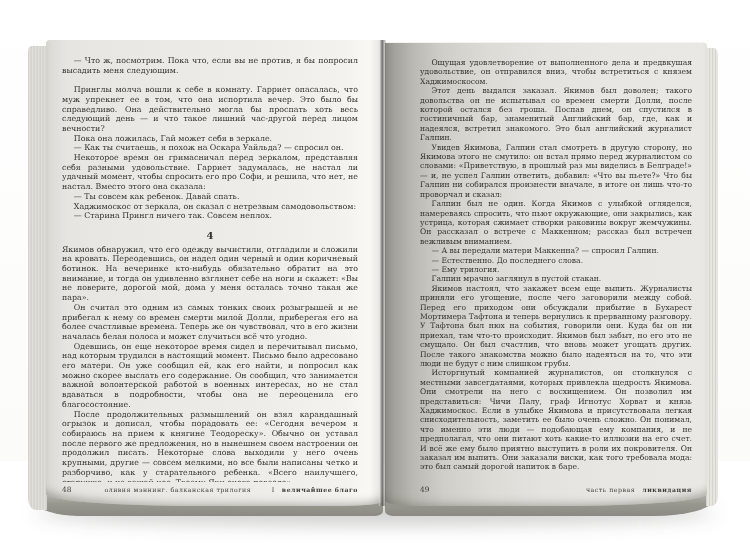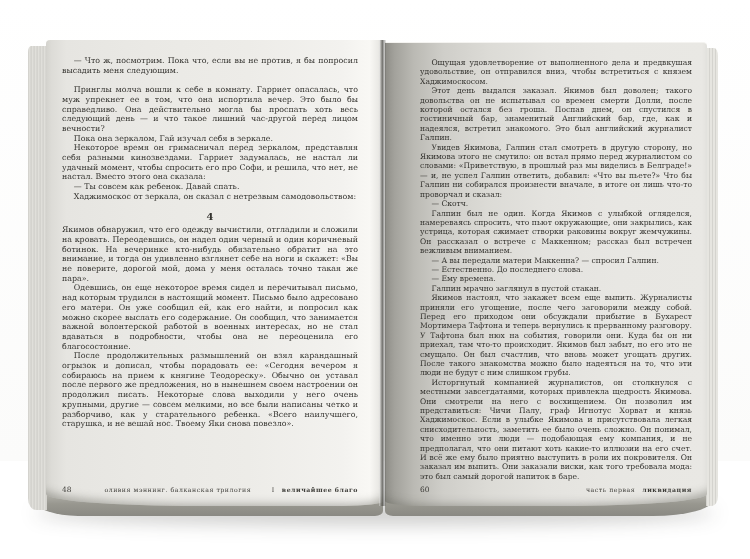--- a/index.html
+++ b/index.html
@@ -105,54 +105,56 @@
   <div class="bb bb-right"></div>
 
   <div class="edge-left"></div>
   <div class="edge-right"></div>
 
   <div class="page page-left" lang="ru">
     <div class="text">
         <p class="para para-indent">— Что ж, посмотрим. Пока что, если вы не против, я бы попросил высадить меня следующим.</p>
         <p class="para para-gap"></p>
         <p class="para para-indent">Принглы молча вошли к себе в комнату. Гарриет опасалась, что муж упрекнет ее в том, что она испортила вечер. Это было бы справедливо. Она действительно могла бы проспать хоть весь следующий день — и что такое лишний час-другой перед лицом вечности?</p>
-        <p class="para para-indent">Пока она зеркалом, Гай изучал себя в зеркале.</p>
-        <p class="para para-indent">Некоторое время он гримасничал перед зеркалом, представляя себя разными кинозвездами. Гарриет задумалась, не настал ли удачный момент, чтобы спросить его про Софи, и решила, что нет, не настал. Вместо этого она сказала:</p>
+        <p class="para para-indent">Пока она ложилась, Гай может себя в зеркале.</p>
+        <p class="para para-indent">— Как ты считаешь, я похож на Оскара Уайльда? — спросил он.</p>
+        <p class="para para-indent">Некоторое время он гримасничал перед зеркалом, представляя себя разными удовольствие. Гарриет задумалась, не настал ли удачный момент, чтобы спросить его про Софи, и решила, что нет, не настал. Вместо этого она сказала:</p>
         <p class="para para-indent">— Ты совсем как ребенок. Давай спать.</p>
         <p class="para para-indent">Хаджимоскос от зеркала, он сказал с нетрезвым самодовольством:</p>
+        <p class="para para-indent">— Старина Прингл ничего так. Совсем неплох.</p>
         <p class="para para-chapter">4</p>
         <p class="para para-noindent">Якимов обнаружил, что его одежду вычистили, отгладили и сложили на кровать. Переодевшись, он надел один черный и один коричневый ботинок. На вечеринке кто-нибудь обязательно обратит на это внимание, и тогда он удивленно взглянет себе на ноги и скажет: «Вы не поверите, дорогой мой, дома у меня осталась точно такая же пара».</p>
+        <p class="para para-indent">Он считал это одним из самых тонких своих розыгрышей и не прибегал к нему со времен смерти милой Долли, приберегая его на более счастливые времена. Теперь же он чувствовал, что в его жизни началась белая полоса и может случиться всё что угодно.</p>
         <p class="para para-indent">Одевшись, он еще некоторое время сидел и перечитывал письмо, над которым трудился в настоящий момент. Письмо было адресовано его матери. Он уже сообщил ей, как его найти, и попросил как можно скорее выслать его содержание. Он сообщил, что занимается важной волонтерской работой в военных интересах, но не стал вдаваться в подробности, чтобы она не переоценила его благосостояние.</p>
         <p class="para para-indent">После продолжительных размышлений он взял карандашный огрызок и дописал, чтобы порадовать ее: «Сегодня вечером я собираюсь на прием к княгине Теодореску». Обычно он уставал после первого же предложения, но в нынешнем своем настроении он продолжил писать. Некоторые слова выходили у него очень крупными, другие — совсем мелкими, но все были написаны четко и разборчиво, как у старательного ребенка. «Всего наилучшего, старушка, и не вешай нос. Твоему Яки снова повезло».</p>
       </div>
     <div class="footer">
       <span class="pagenum">48</span>
       <span>оливия мэннинг. балканская трилогия</span>
       <span class="f-right">
         <span>I</span><span class="f-sep"></span><span class="bold">величайшее благо</span>
       </span>
     </div>
   </div>
 
   <div class="page page-right" lang="ru">
     <div class="text">
         <p class="para para-indent">Ощущая удовлетворение от выполненного дела и предвкушая удовольствие, он отправился вниз, чтобы встретиться с князем Хаджимоскосом.</p>
         <p class="para para-indent">Этот день выдался заказал. Якимов был доволен; такого довольства он не испытывал со времен смерти Долли, после которой остался без гроша. Поспав днем, он спустился в гостиничный бар, знаменитый Английский бар, где, как и надеялся, встретил знакомого. Это был английский журналист Галпин.</p>
         <p class="para para-indent">Увидев Якимова, Галпин стал смотреть в другую сторону, но Якимова этого не смутило: он встал прямо перед журналистом со словами: «Приветствую, в прошлый раз мы виделись в Белграде!» — и, не успел Галпин ответить, добавил: «Что вы пьете?» Что бы Галпин ни собирался произнести вначале, в итоге он лишь что-то проворчал и сказал:</p>
-        <p class="para para-indent">— Скотч.</p>
         <p class="para para-indent">Галпин был не один. Когда Якимов с улыбкой огляделся, намереваясь спросить, что пьют окружающие, они закрылись, как устрица, которая сжимает створки раковины вокруг жемчужины. Он рассказал о встрече с Маккенном; рассказ был встречен вежливым вниманием.</p>
         <p class="para para-indent">— А вы передали матери Маккенна? — спросил Галпин.</p>
         <p class="para para-indent">— Естественно. До последнего слова.</p>
-        <p class="para para-indent">— Ему времена.</p>
+        <p class="para para-indent">— Ему трилогия.</p>
         <p class="para para-indent">Галпин мрачно заглянул в пустой стакан.</p>
         <p class="para para-indent">Якимов настоял, что закажет всем еще выпить. Журналисты приняли его угощение, после чего заговорили между собой. Перед его приходом они обсуждали прибытие в Бухарест Мортимера Тафтона и теперь вернулись к прерванному разговору. У Тафтона был нюх на события, говорили они. Куда бы он ни приехал, там что-то происходит. Якимов был забыт, но его это не смущало. Он был счастлив, что вновь может угощать других. После такого знакомства можно было надеяться на то, что эти люди не будут с ним слишком грубы.</p>
         <p class="para para-indent">Исторгнутый компанией журналистов, он столкнулся с местными завсегдатаями, которых привлекла щедрость Якимова. Они смотрели на него с восхищением. Он позволил им представиться: Чичи Палу, граф Игнотус Хорват и князь Хаджимоскос. Если в улыбке Якимова и присутствовала легкая снисходительность, заметить ее было очень сложно. Он понимал, что именно эти люди — подобающая ему компания, и не предполагал, что они питают хоть какие-то иллюзии на его счет. И всё же ему было приятно выступить в роли их покровителя. Он заказал им выпить. Они заказали виски, как того требовала мода: это был самый дорогой напиток в баре.</p>
       </div>
     <div class="footer">
-      <span class="pagenum">60</span>
+      <span class="pagenum">49</span>
       <span class="f-right">
         <span>часть первая</span><span class="f-sep"></span><span class="bold">ликвидация</span>
       </span>
     </div>
   </div>
 
   <div class="gutter"></div>
 
 </div>
 

